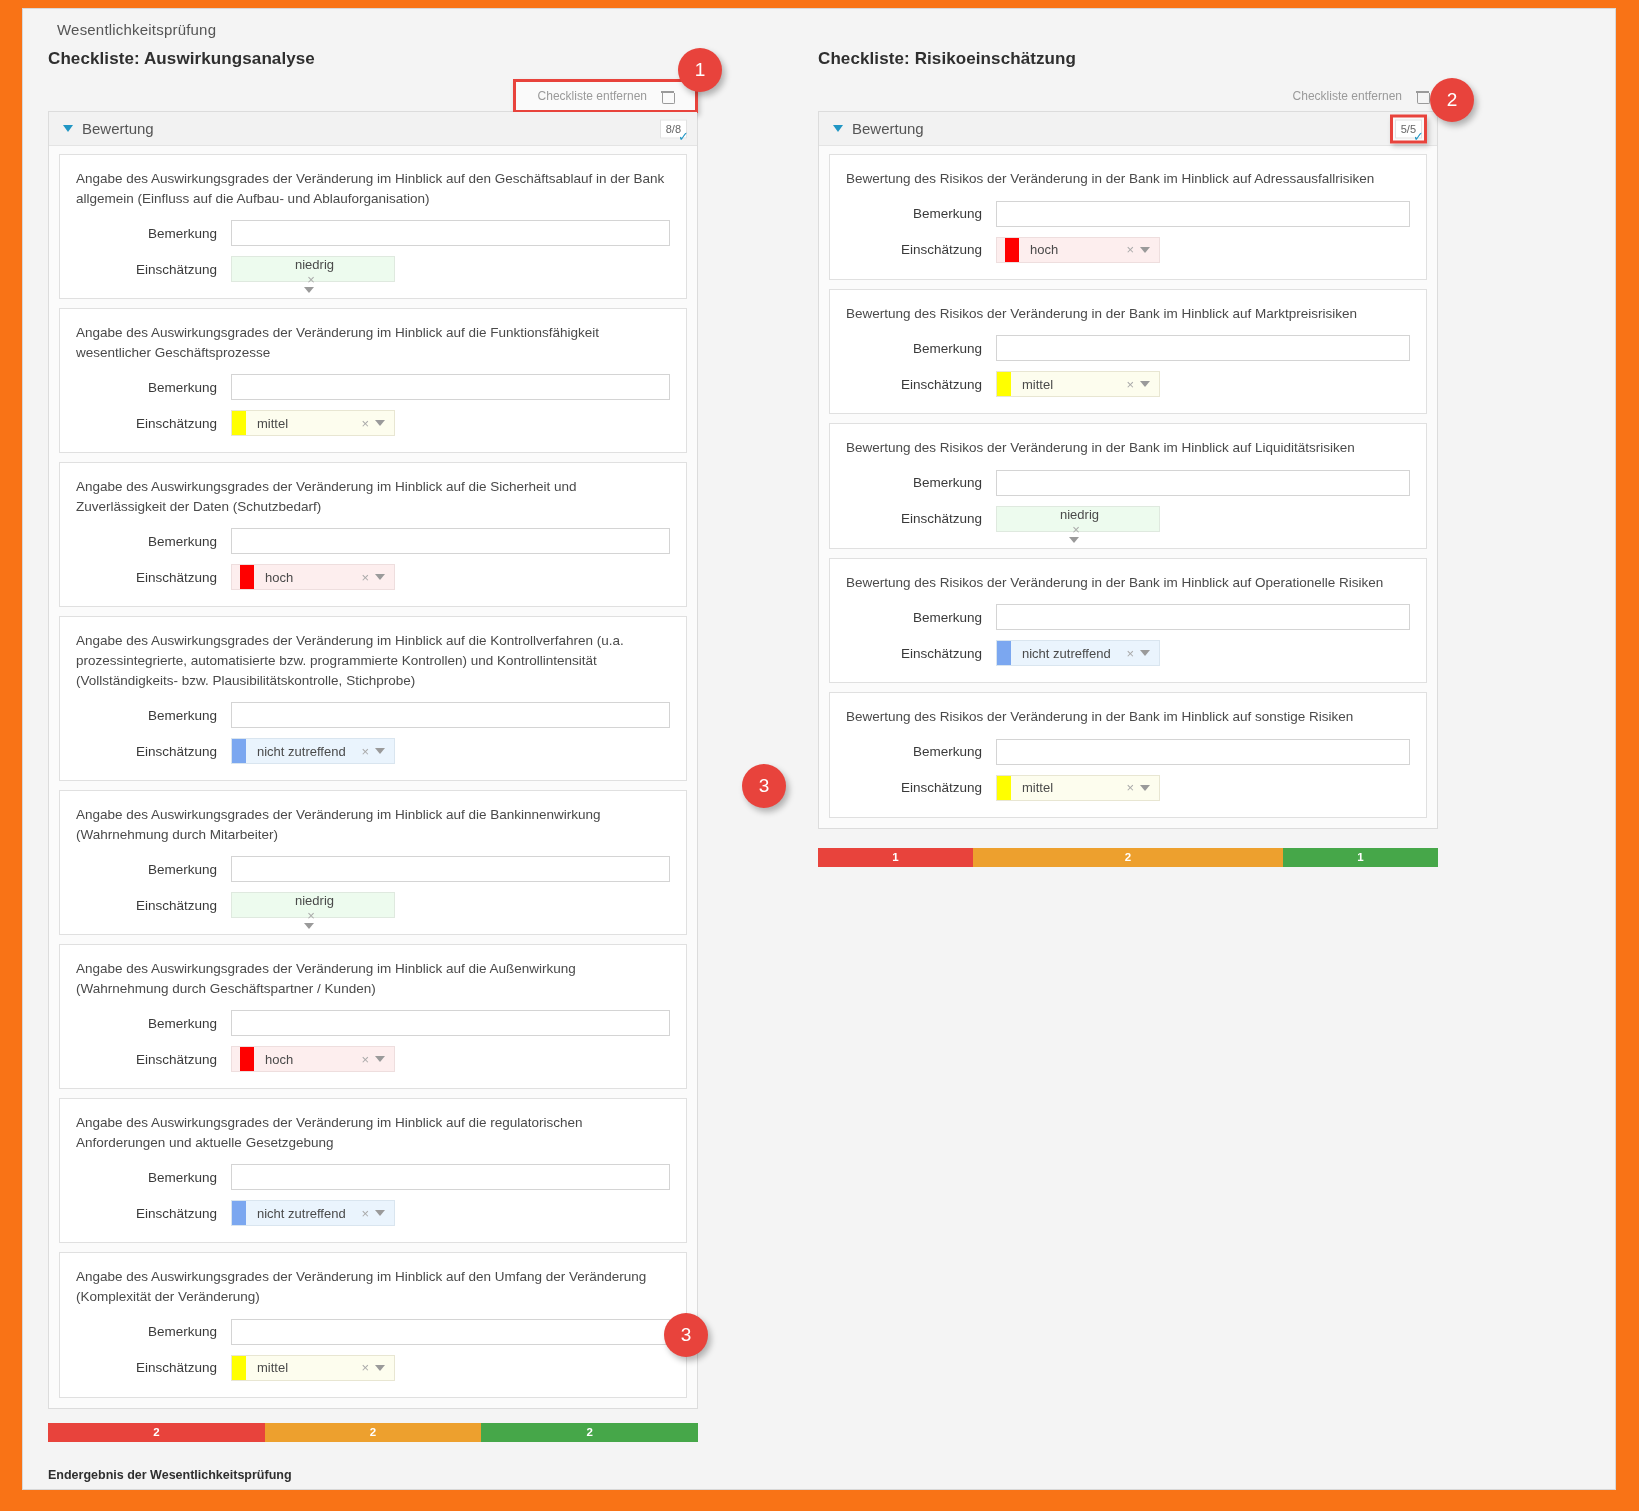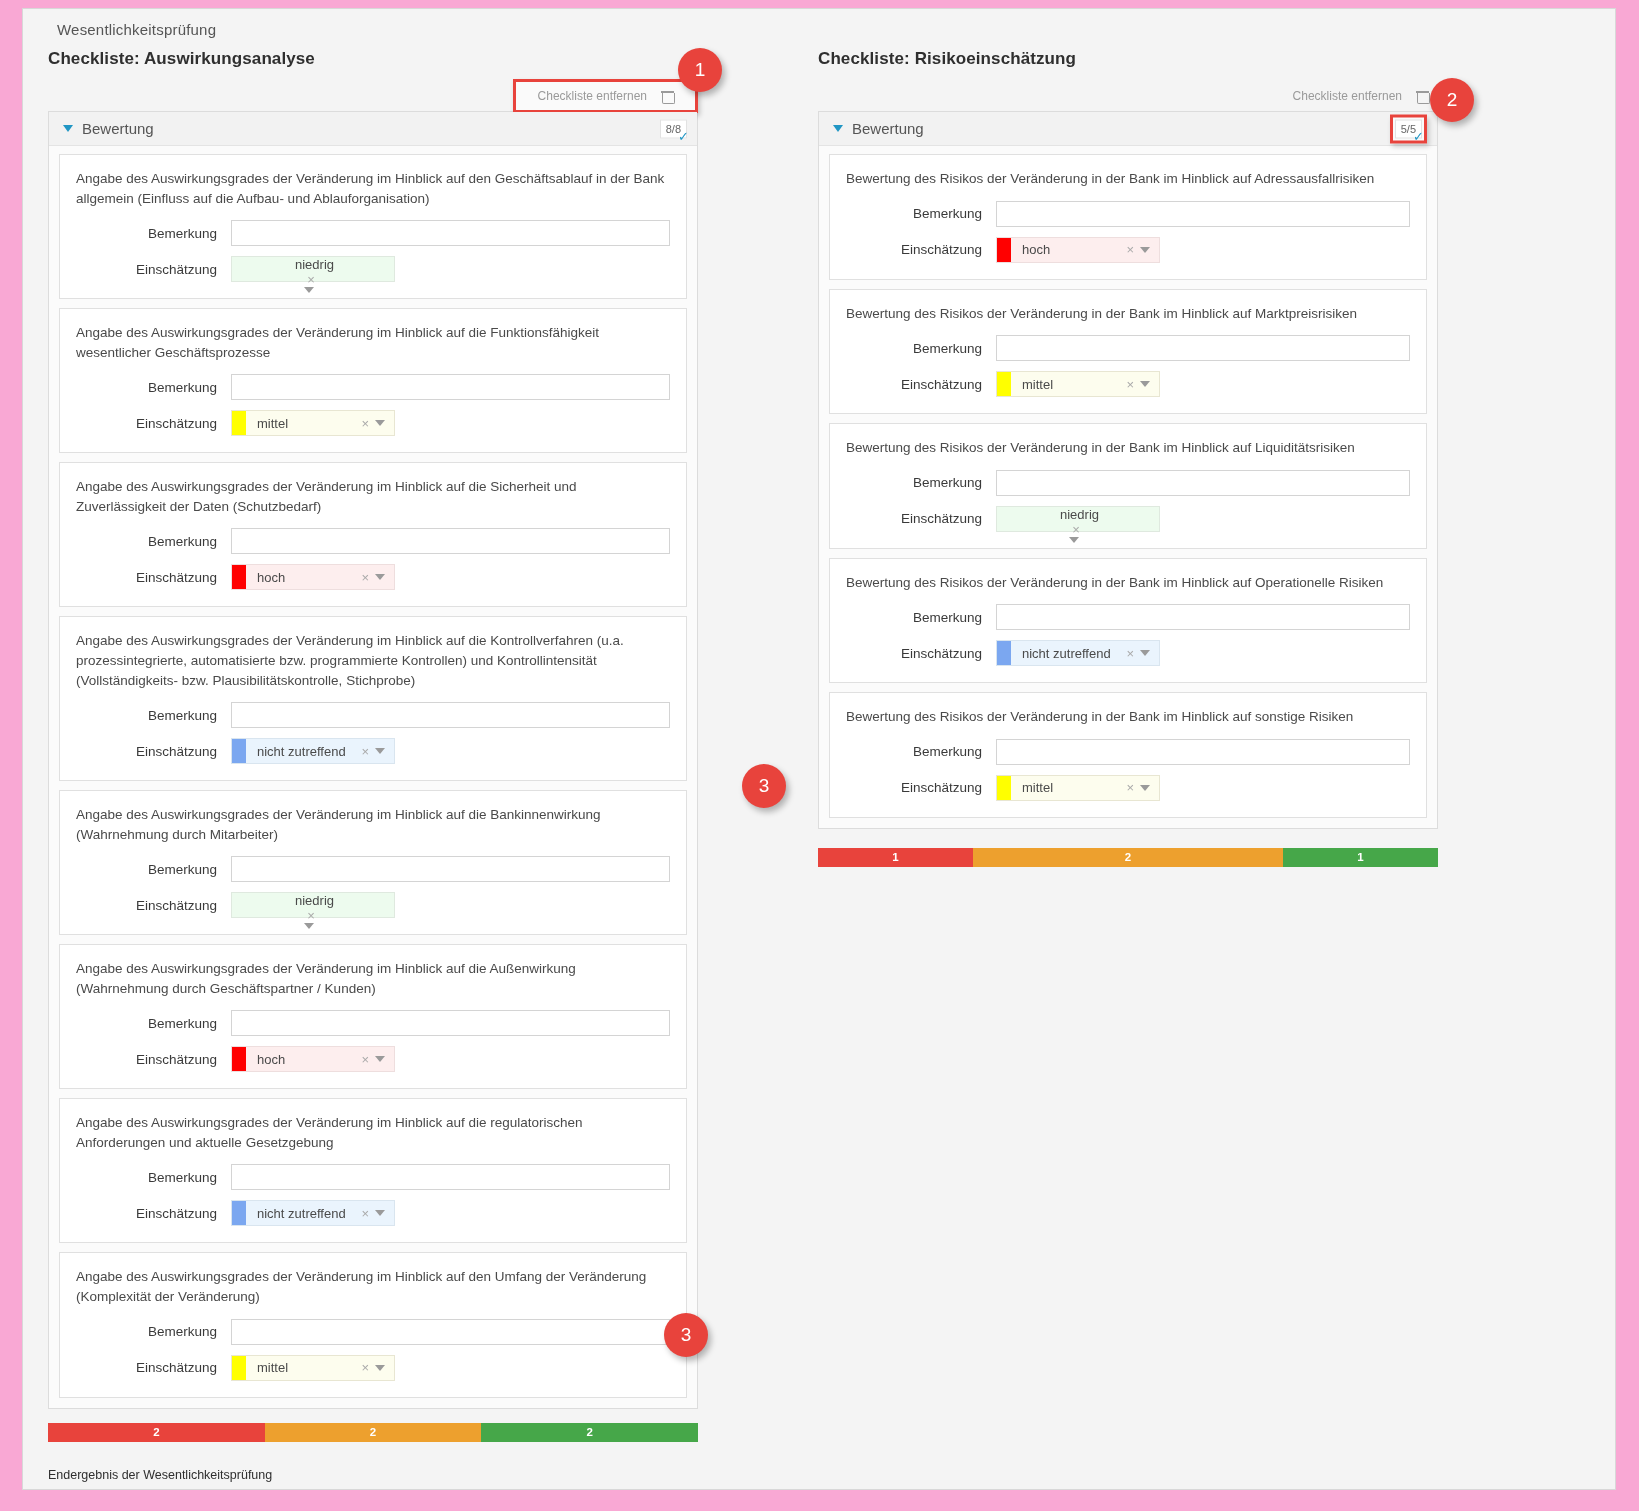--- a/index.html
+++ b/index.html
@@ -5,21 +5,21 @@
   * { box-sizing: border-box; }
   html, body {
     margin: 0; padding: 0;
     background: #ffffff;
     font-family: "Liberation Sans", sans-serif;
   }
   #screen {
     position: relative;
     width: 1639px;
     height: 1511px;
-    background: #f9a8d4;
+    background: #f97316;
     overflow: hidden;
   }
 
   
   .outer-panel {
     position: absolute;
     left: 22px; top: 8px;
     width: 1594px; height: 1482px;
     border: 1px solid #d8d8d8;
     background: #f4f4f4;
@@ -217,42 +217,42 @@
   }
   .vcaret {
     width: 0; height: 0;
     border-left: 5px solid transparent;
     border-right: 5px solid transparent;
     border-top: 6px solid #9a9a9a;
     margin-right: 9px;
   }
   .v-niedrig          { background: #edfbee; border-color: #dfe9df; flex-direction: column; }
   .v-mittel           { background: #fdfdee; border-color: #e8e6d2; }
-  .v-hoch             { background: #fdeeee; border-color: #eedede; }
+  .v-hoch             { background: #fdeeee; border-color: #eedede; padding-left: 8px; }
   .v-nichtzutreffend  { background: #eaf4fd; border-color: #d9e5ef; }
 
   
   .sumbar {
     display: flex;
     height: 19px;
     width: 100%;
   }
   .seg {
     display: flex;
     align-items: center;
     justify-content: center;
     color: #ffffff;
     font-size: 11.5px;
     font-weight: bold;
   }
 
   
   .final-label {
     font-size: 12.5px;
-    font-weight: normal;
+    font-weight: bold;
     color: #2f2f2f;
     margin-bottom: 5px;
   }
   .final-select {
     display: flex;
     align-items: center;
     height: 29px;
     border: 1px solid #e6d9d9;
     background: #fdeeee;
     position: relative;

